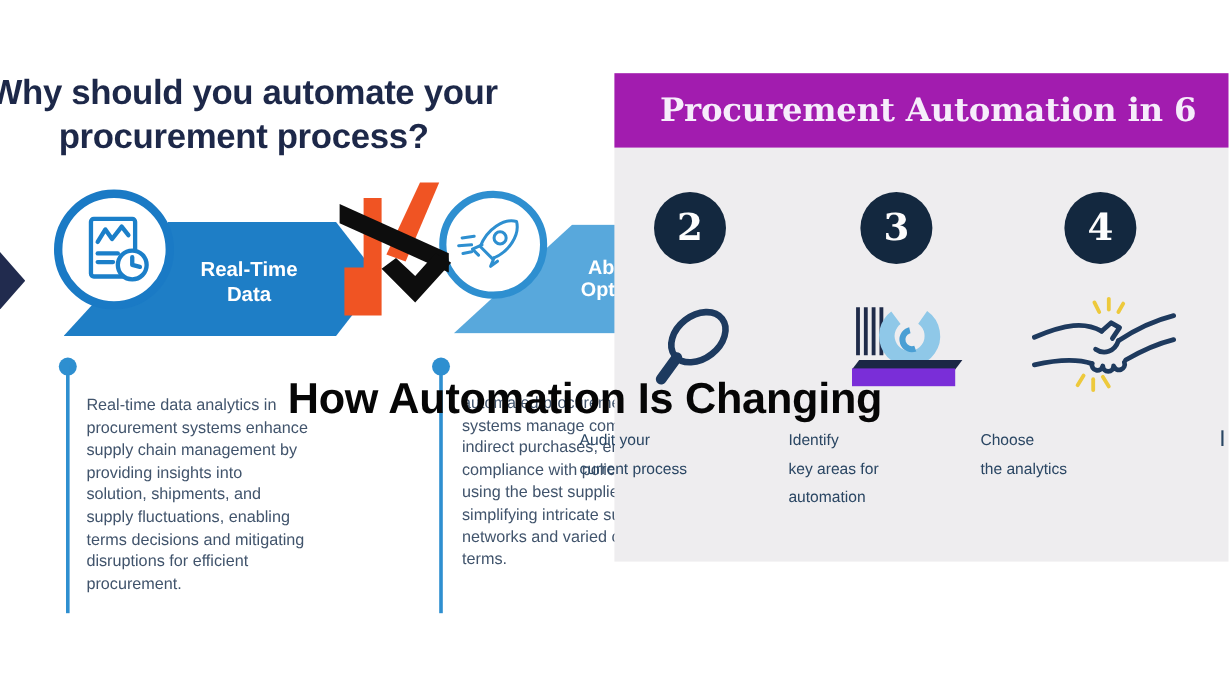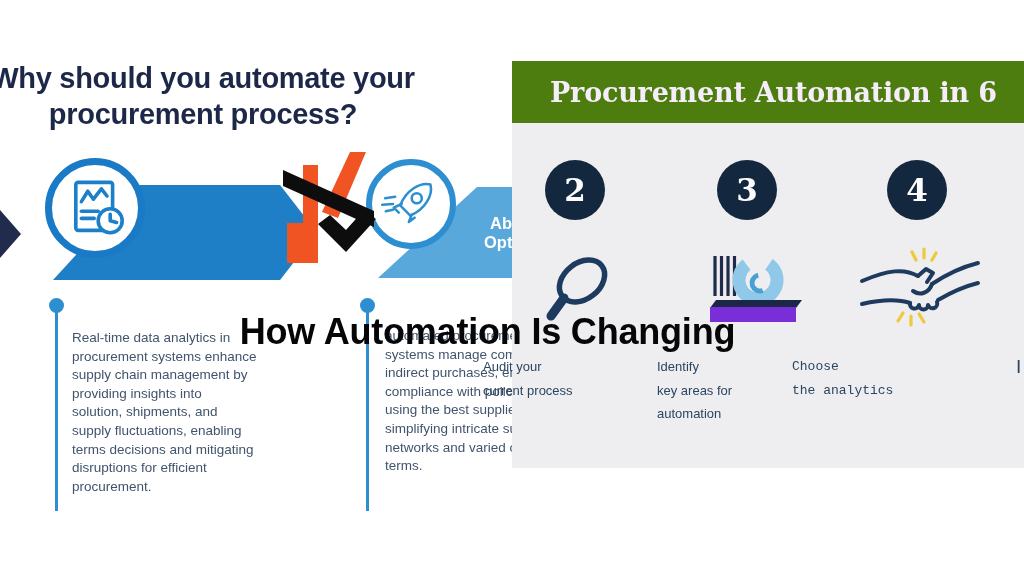--- a/index.html
+++ b/index.html
@@ -26,21 +26,21 @@
   .desc{font-size:13.5px;line-height:18.6px;color:#41546c;z-index:1;}
   .desc div{white-space:nowrap;}
   .klogo{left:278px;top:138px;z-index:3;}
 
   
   .overlay-title{left:225px;top:309px;width:525px;text-align:center;z-index:6;
     font-size:36px;line-height:46px;font-weight:bold;color:#060606;letter-spacing:-0.2px;}
 
   
   .panel-bg{left:512px;top:123px;width:512px;height:345px;background:#eeedef;z-index:4;}
-  .panel-banner{left:512px;top:61px;width:512px;height:62px;background:#4d7c0f;z-index:5;
+  .panel-banner{left:512px;top:61px;width:512px;height:62px;background:#a21caf;z-index:5;
     display:flex;align-items:center;}
   .panel-banner-title{padding-left:38px;font-family:"DejaVu Serif","Liberation Serif",serif;
     font-weight:bold;font-size:27px;color:#f6edfb;letter-spacing:-0.2px;white-space:nowrap;}
   .num-circle{width:60px;height:60px;border-radius:50%;background:#13283f;z-index:5;
     display:flex;align-items:center;justify-content:center;color:#fdfdfd;
     font-family:"DejaVu Serif","Liberation Serif",serif;font-weight:bold;font-size:31px;}
   .panel-icon{z-index:5;}
   .step-label{top:355px;width:180px;z-index:5;
     font-size:13px;line-height:23.5px;color:#2a4663;}
   .step5-frag{left:1016px;top:356px;font-size:19px;color:#2a4663;z-index:5;}
@@ -51,20 +51,24 @@
 <div id="canvas">
 
   <div class="abs left-title">
     <div>Why should you automate your</div>
     <div>procurement process?</div>
   </div>
 
   <div class="abs arrow-left"></div>
 
   <div class="abs banner banner1"></div>
+  <div class="abs banner-label">
+    <div>Real-Time</div>
+    <div>Data</div>
+  </div>
   <div class="abs step-circle circle1">
     <svg width="80" height="80" viewBox="0 0 100 100">
       <g stroke="#1b7fc9" fill="none" stroke-width="4.5" stroke-linecap="round" stroke-linejoin="round">
         <rect x="26" y="18" width="46" height="60" rx="3" fill="#fff"></rect>
         <polyline points="33,42 41,29 48,39 58,26 65,35"></polyline>
         <line x1="33" y1="54" x2="54" y2="54"></line>
         <line x1="33" y1="63" x2="49" y2="63"></line>
         <circle cx="69" cy="66" r="15" fill="#fff"></circle>
         <polyline points="69,58 69,66 77,68"></polyline>
       </g>
@@ -178,21 +182,21 @@
 
   <div class="abs step-label" style="left:483px;">
     <div>Audit your</div>
     <div>current process</div>
   </div>
   <div class="abs step-label" style="left:657px;">
     <div>Identify</div>
     <div>key areas for</div>
     <div>automation</div>
   </div>
-  <div class="abs step-label" style="left:792px;font-family:Liberation Mono, monospace;">
+  <div class="abs step-label" style="left:817px;">
     <div>Choose</div>
     <div>the analytics</div>
   </div>
   <div class="abs step5-frag">I</div>
 
   <div class="abs overlay-title">
     <div>How Automation Is Changing</div>
   </div>
 
 </div>

